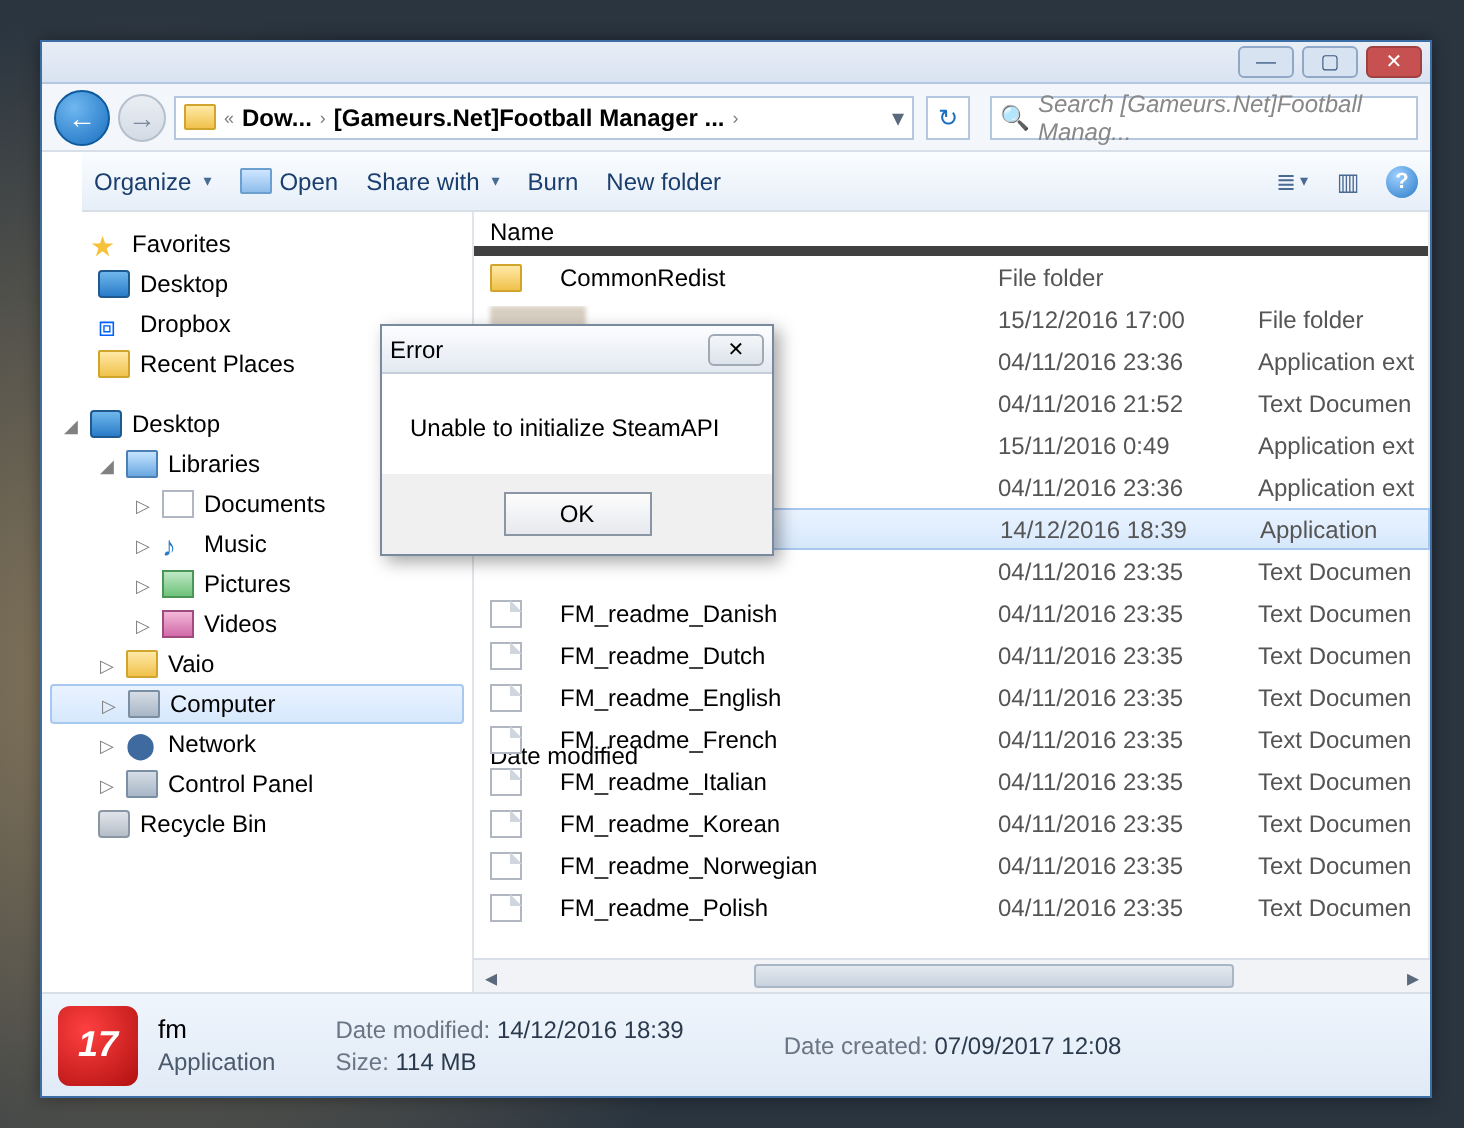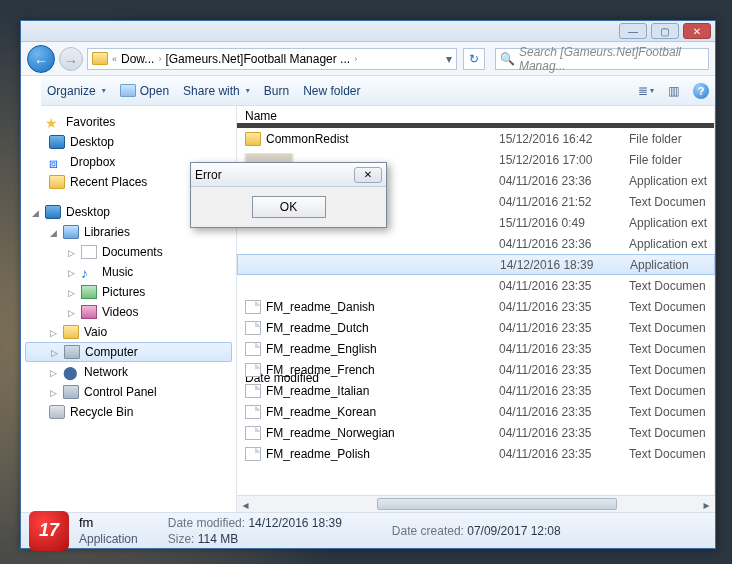--- a/index.html
+++ b/index.html
@@ -10,21 +10,21 @@
   .window { position: absolute; left: 20px; top: 20px; width: 696px; height: 529px; background: #fff; border: 1px solid #3c6ea5; box-shadow: 0 0 8px rgba(0,0,0,.4); display:flex; flex-direction:column; }
 
   .titlebar { height: 21px; background: linear-gradient(#e9eef6,#d8e3f1); display:flex; justify-content:flex-end; align-items:center; border-bottom:1px solid #b5c7de; }
   .title-btn { width: 28px; height: 16px; margin-right: 4px; background:#d8e3f1; border:1px solid #8fa8c7; border-radius:3px; display:flex; align-items:center; justify-content:center; color:#3c5a80; font-size:10px; cursor:pointer; }
   .title-btn.close { background:#c75050; border-color:#a04040; color:#fff; }
 
   .navrow { height: 34px; background:#f3f6fa; border-bottom:1px solid #d8dfe8; display:flex; align-items:center; padding:0 6px; gap:4px; }
   .navbtn { width:28px; height:28px; border-radius:50%; background: radial-gradient(circle at 35% 30%, #6fb7f0, #1a6fc0); border:1px solid #0e5a9e; display:flex; align-items:center; justify-content:center; color:#fff; font-size:14px; cursor:pointer; }
   .navbtn.fwd { background: linear-gradient(#eaeef3,#d4dbe5); border-color:#b5c0cd; color:#7a8a9e; width:24px; height:24px; }
   .breadcrumb { flex:1; height:22px; border:1px solid #b5c7de; background:#fff; display:flex; align-items:center; padding:0 4px; gap:4px; color:#000; }
-  .breadcrumb .part { display:flex; align-items:center; gap:3px; }
+  .breadcrumb .part { display:flex; align-items:center; gap:3px;font-weight:bold; }
   .breadcrumb .chev { color:#7a7a7a; font-size:9px; }
   .breadcrumb .folder-icon { width:16px; height:13px; background:linear-gradient(#ffe8a6,#f0c24c); border:1px solid #d1a52c; border-radius:1px;}
   .refresh { width:22px; height:22px; border:1px solid #b5c7de; background:#fff; margin-left:2px; display:flex; align-items:center; justify-content:center; color:#1a6fc0; cursor:pointer;}
   .search { width:214px; height:22px; border:1px solid #b5c7de; background:#fff; margin-left:6px; display:flex; align-items:center; padding:0 4px; color:#888; font-style:italic; }
   .search .mag { margin-right:4px; font-style:normal; color:#5a7ea8;}
 
   .toolbar { height: 30px; background:linear-gradient(#fafdff,#e6eef8); border-bottom:1px solid #d8dfe8; display:flex; align-items:center; padding:0 6px; gap:14px; color:#1a3e6e;margin-left:20px; }
   .toolbar .item { display:flex; align-items:center; gap:4px; cursor:pointer; }
   .toolbar .drop::after { content:"▾"; font-size:8px; margin-left:2px; color:#4a6a94;}
   .tb-right { margin-left:auto; display:flex; align-items:center; gap:10px;}
@@ -55,34 +55,34 @@
 
   .files { flex:1; display:flex; flex-direction:column; min-width:0;}
   .cols { height:22px; display:flex; border-bottom:5px solid #404040; color:#000000;flex-direction:column; }
   .cols div { padding:3px 8px; border-right:1px solid #e8ebef; }
   .col-name { flex:0 0 262px; }
   .col-date { flex:0 0 130px; }
   .col-type { flex:1; }
   .flist { flex:1; overflow:auto; }
   .frow { display:flex; align-items:center; height:21px; cursor:pointer; }
   .frow.sel { background:linear-gradient(#eaf3ff,#d6e8fc); border:1px solid #a7c8ef; }
-  .frow .fname { flex:0 0 262px; display:flex; align-items:center; gap:5px; padding-left:8px; white-space:nowrap; overflow:hidden;}
+  .frow .fname { flex:0 0 262px; display:flex; align-items:center; gap:19px; padding-left:8px; white-space:nowrap; overflow:hidden;}
   .frow .fdate { flex:0 0 130px; color:#555;}
   .frow .ftype { flex:1; color:#555; white-space:nowrap; overflow:hidden;}
   .fico { width:16px; height:14px; display:inline-block;}
   .fico.folder { background:linear-gradient(#ffe8a6,#f0c24c); border:1px solid #d1a52c; border-radius:1px;}
   .fico.file { background:#fff; border:1px solid #b0b7c0; position:relative;}
   .fico.file::after { content:""; position:absolute; right:-1px; top:-1px; border:3px solid transparent; border-left-color:#cfd6de; border-bottom-color:#cfd6de;}
   .fico.blur { background:#d9d0c4; filter:blur(1px); width:48px;}
   .hscroll { height:17px; border-top:1px solid #d8dfe8; background:#f1f3f6; position:relative;}
   .hscroll .thumb{ position:absolute; left:140px; top:2px; width:240px; height:12px; background:linear-gradient(#e4e9f0,#c8d2de); border:1px solid #a8b6c6; border-radius:2px;}
   .hscroll .arrow{ position:absolute; top:0; width:17px; height:17px; display:flex; align-items:center; justify-content:center; color:#5a6a7c;}
   .hscroll .arrow.l{left:0;} .hscroll .arrow.r{right:0;}
 
-  .details { height:36px; border-top:1px solid #d8dfe8; background:linear-gradient(#eff5fc,#e0eaf6); display:flex; align-items:center; padding:4px 8px; gap:10px; color:#4a5a6c;}
+  .details { height:52px; border-top:1px solid #d8dfe8; background:linear-gradient(#eff5fc,#e0eaf6); display:flex; align-items:center; padding:4px 8px; gap:10px; color:#4a5a6c;}
   .details .bigicon { width:40px; height:40px; border-radius:6px; background:radial-gradient(circle at 35% 30%,#ff4040,#b01010); display:flex; align-items:center; justify-content:center; color:#fff; font-weight:bold; font-style:italic; font-size:18px;}
   .details .dcol { display:flex; flex-direction:column; gap:2px;}
   .details .lbl { color:#6a7684;}
   .details .val { color:#2a3a4c;}
   .details .dname { color:#000; font-size:13px;}
 
   
   .dlg { position:absolute; left:190px; top:162px; width:197px; background:#f0f0f0; border:1px solid #7a8a9e; box-shadow:3px 3px 8px rgba(0,0,0,.35); }
   .dlg .dtitle { height:24px; background:linear-gradient(#fcfdff,#e3e9f1); border-bottom:1px solid #c5ceda; display:flex; align-items:center; justify-content:space-between; padding:0 4px;}
   .dlg .dtitle span:first-child { color:#000;}
@@ -222,21 +222,20 @@
         <div class="col-name">Name</div>
         <div class="col-date">Date modified</div>
         <div class="col-type">Type</div>
       </div>
       <div class="flist" id="flist">
           <div class="frow">
             <div class="fname">
               <span class="fico folder"></span>
               <span>CommonRedist</span>
             </div>
-            <div class="fdate">15/12/2016 16:42</div>
             <div class="ftype">File folder</div>
           </div>
           <div class="frow">
             <div class="fname">
               <span class="fico blur"></span>
               <span></span>
             </div>
             <div class="fdate">15/12/2016 17:00</div>
             <div class="ftype">File folder</div>
           </div>
@@ -375,16 +374,19 @@
       <span><span class="lbl">Date created:</span> <span class="val">07/09/2017 12:08</span></span>
     </div>
   </div>
 </div>
 
 <div class="dlg">
   <div class="dtitle">
     <span>Error</span>
     <span class="dclose">✕</span>
   </div>
+  <div class="dbody">
+    <span>Unable to initialize SteamAPI</span>
+  </div>
   <div class="dfoot">
     <button class="okbtn">OK</button>
   </div>
 </div>
 
 </body></html>

